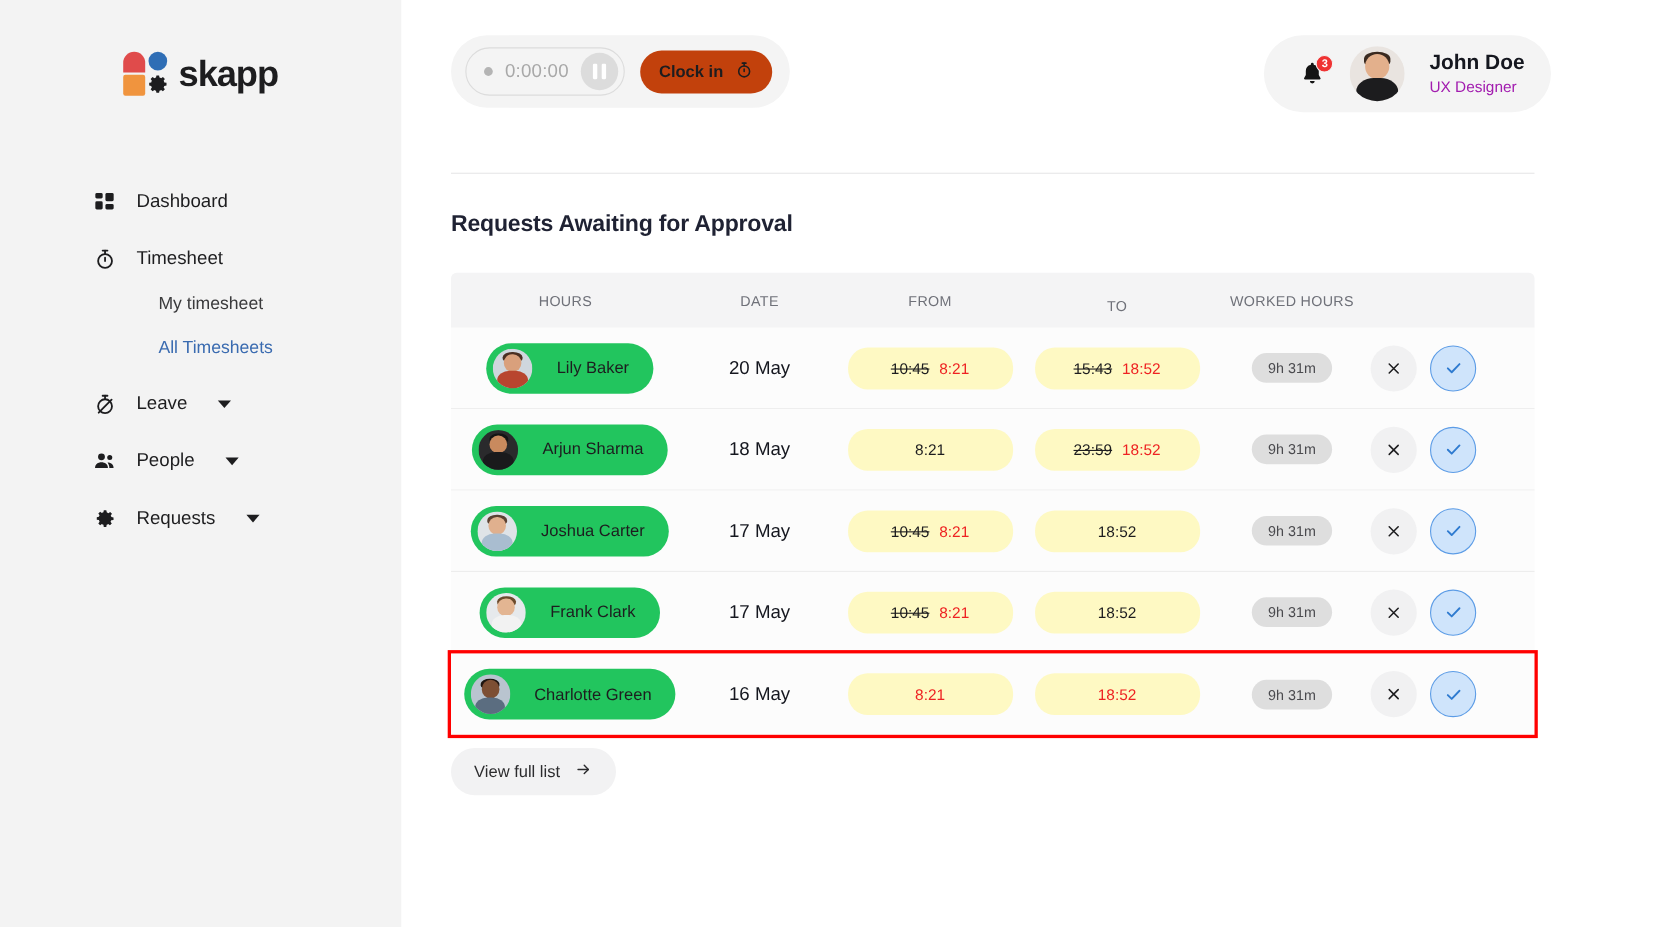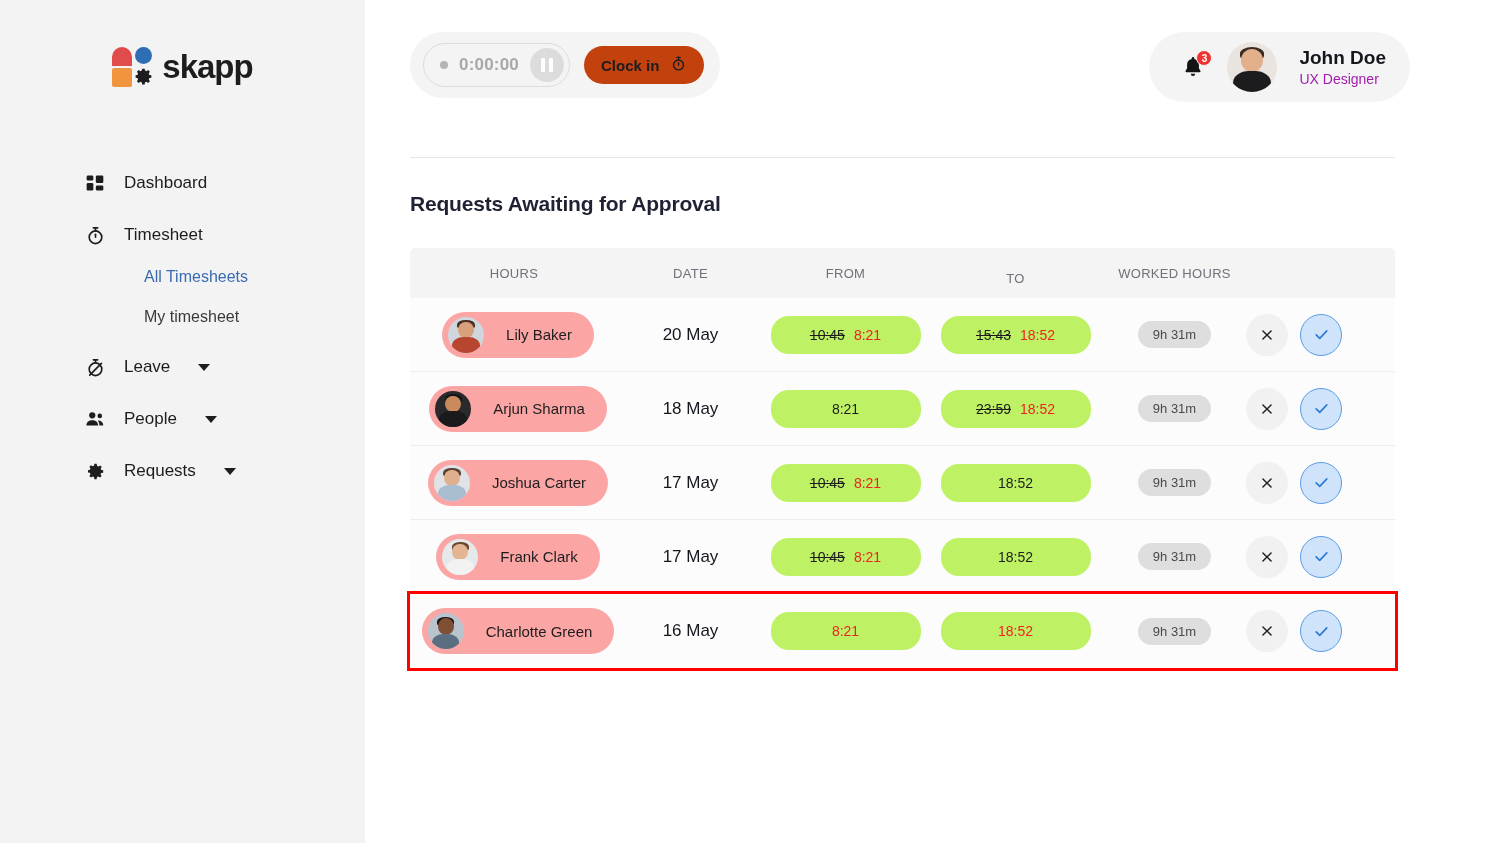--- a/index.html
+++ b/index.html
@@ -78,21 +78,21 @@
     display: flex; align-items: center; gap: 14px;
     background: #f4f4f4; border-radius: 36px;
     padding: 11px 16px 11px 13px;
   }
   .timer-pill {
     display: flex; align-items: center; gap: 11px;
     border: 1px solid #dcdcdc; border-radius: 30px;
     padding: 4px 5px 4px 16px; background: transparent;
   }
   .timer-dot { width: 8px; height: 8px; border-radius: 50%; background: #b4b4b4; }
-  .timer-val { font-size: 17px; color: #a8a8a8; letter-spacing: 0.2px; font-weight: bold; }
+  .timer-val { font-size: 17px; color: #a8a8a8; letter-spacing: 0.2px; }
   .pause-btn {
     width: 34px; height: 34px; border-radius: 50%; background: #dcdcdc;
     display: flex; align-items: center; justify-content: center; gap: 4px;
     cursor: pointer;
   }
   .pause-btn i { display: block; width: 4px; height: 14px; background: #fff; border-radius: 1px; }
   .clockin-btn {
     display: flex; align-items: center; gap: 11px;
     background: #c2410c; border-radius: 22px;
     padding: 9px 17px; cursor: pointer;
@@ -162,34 +162,34 @@
     outline: 3px solid #ff0000;
     outline-offset: 0px;
     z-index: 3;
     border-bottom: none;
   }
 
   .cell { display: flex; align-items: center; justify-content: center; }
 
   .name-pill {
     display: flex; align-items: center; gap: 22px;
-    background: #fca5a5; border-radius: 28px;
+    background: #22c55e; border-radius: 28px;
     padding: 5px 22px 5px 6px;
     margin-left: 8px;
   }
   .name-pill .av {
     width: 36px; height: 36px; border-radius: 50%;
     overflow: hidden; flex: 0 0 36px; position: relative;
   }
   .name-pill .nm { font-size: 15px; color: #1d1d1f; white-space: nowrap; }
 
   .date-val { font-size: 17px; color: #15171f; }
 
   .time-box {
-    background: #bef264; border-radius: 18px;
+    background: #fef9c3; border-radius: 18px;
     height: 38px; min-width: 150px;
     display: flex; align-items: center; justify-content: center; gap: 9px;
     padding: 0 14px;
   }
   .t-old {
     font-size: 14px; color: #1d1d1f; text-decoration: line-through;
   }
   .t-new { font-size: 14px; color: #ee2222; }
   .t-plain { font-size: 14px; color: #1d1d1f; }
 
@@ -274,25 +274,25 @@
           <svg width="21" height="21" viewBox="0 0 24 24" fill="none" stroke="#1d1d1f" stroke-width="1.9">
             <circle cx="12" cy="14" r="7.2"></circle>
             <path d="M12 10.6V14" stroke-linecap="round"></path>
             <path d="M9.5 3.2h5" stroke-linecap="round"></path>
             <path d="M12 3.2v3.6" stroke-linecap="round"></path>
           </svg>
         </span>
         <span class="ni-label">Timesheet</span>
       </div>
 
+      <div class="nav-sub">
+        <span>My timesheet</span>
+      </div>
       <div class="nav-sub active">
         <span>All Timesheets</span>
-      </div>
-      <div class="nav-sub">
-        <span>My timesheet</span>
       </div>
 
       <div class="nav-gap"></div>
 
       <div class="nav-item">
         <span class="ni-icon">
           <svg width="21" height="21" viewBox="0 0 24 24" fill="none" stroke="#1d1d1f" stroke-width="1.9">
             <circle cx="12" cy="14" r="7.2"></circle>
             <path d="M9.5 3.2h5" stroke-linecap="round"></path>
             <path d="M12 3.2v3.4" stroke-linecap="round"></path>
@@ -615,15 +615,24 @@
               <div class="btn-check">
                 <svg width="17" height="17" viewBox="0 0 24 24" fill="none" stroke="#2f7bd0" stroke-width="2.4" stroke-linecap="round" stroke-linejoin="round">
                   <path d="M4.5 12.5l5 5L19.5 7"></path>
                 </svg>
               </div>
             </div>
           </div>
         </div>
     </div>
 
+    <div class="viewfull">
+      <span>View full list</span>
+      <span>
+        <svg width="17" height="15" viewBox="0 0 24 24" fill="none" stroke="#2c2c2e" stroke-width="2.1" stroke-linecap="round" stroke-linejoin="round">
+          <path d="M4 12h15"></path>
+            <path d="M13 6l6 6-6 6"></path>
+        </svg>
+      </span>
+    </div>
 
   </main>
 </div>
 
 </body></html>

